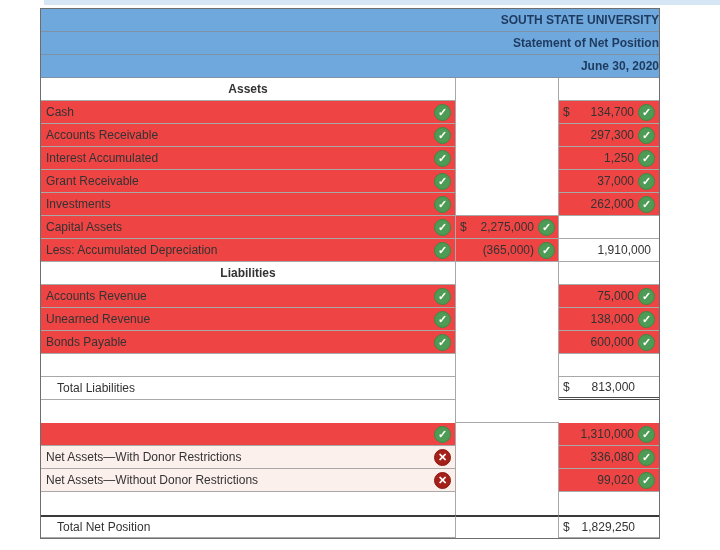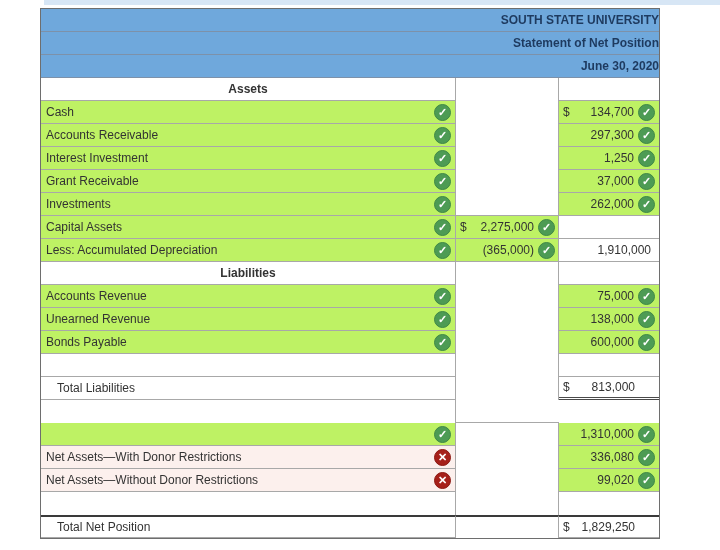--- a/index.html
+++ b/index.html
@@ -22,21 +22,21 @@
   .c{box-sizing:border-box;display:flex;align-items:center;font-size:12px;background:#fff;overflow:hidden;}
   .c1{padding-left:5px;border-right:1px solid #a8a8a8;}
   .c2{border-right:1px solid #a8a8a8;padding:0 3px 0 4px;}
   .c3{padding:0 4px 0 4px;}
   .bb{border-bottom:1px solid #a8a8a8;}
   .bb-double{border-bottom:3px double #4a4a4a;}
   .section .c1{justify-content:center;font-weight:bold;padding-left:0;}
   .total .c1{padding-left:16px;}
   .grand .c{border-top:2px solid #3a3a3a;}
   .grand .c1{padding-left:16px;}
-  .tint-ok{background:#bef264;}
+  .tint-ok{background:#ef4444;}
   .tint-bad{background:#fcf0ed;}
   .ic{
     width:17px;height:17px;border-radius:50%;flex:0 0 17px;
     display:flex;align-items:center;justify-content:center;
     color:#fff;font-size:11px;font-weight:bold;line-height:1;
   }
   .ic.ok{background:#4d9b54;border:1px solid #3f8746;box-sizing:border-box;}
   .ic.bad{background:#a6201a;border:1px solid #8c1812;box-sizing:border-box;}
   .lab-ic{margin-left:auto;margin-right:4px;}
   .val{margin-left:auto;white-space:nowrap;}
@@ -81,21 +81,21 @@
             <span class="ic ok lab-ic">✓</span>
           </div>
           <div class="c c2"></div>
           <div class="c c3 bb tint-ok">
             <span class="val">297,300</span>
             <span class="ic ok val-ic">✓</span>
           </div>
         </div>
         <div class="row item">
           <div class="c c1 bb tint-ok">
-            <span>Interest Investment</span>
+            <span>Interest Accumulated</span>
             <span class="ic ok lab-ic">✓</span>
           </div>
           <div class="c c2"></div>
           <div class="c c3 bb tint-ok">
             <span class="val">1,250</span>
             <span class="ic ok val-ic">✓</span>
           </div>
         </div>
         <div class="row item">
           <div class="c c1 bb tint-ok">

